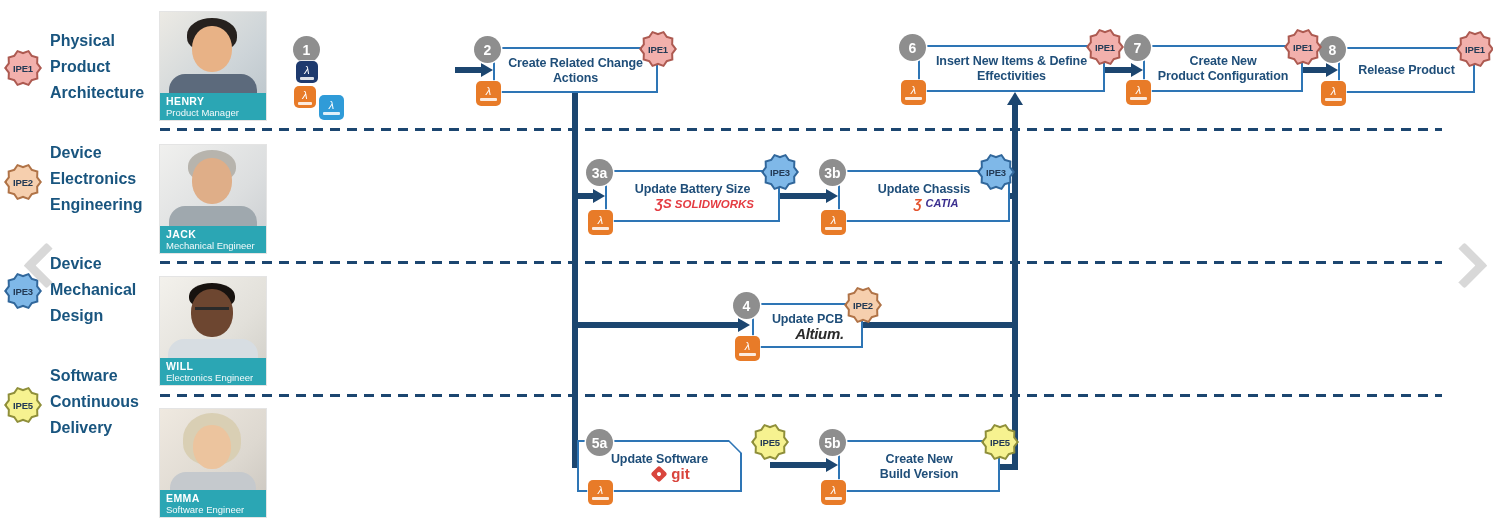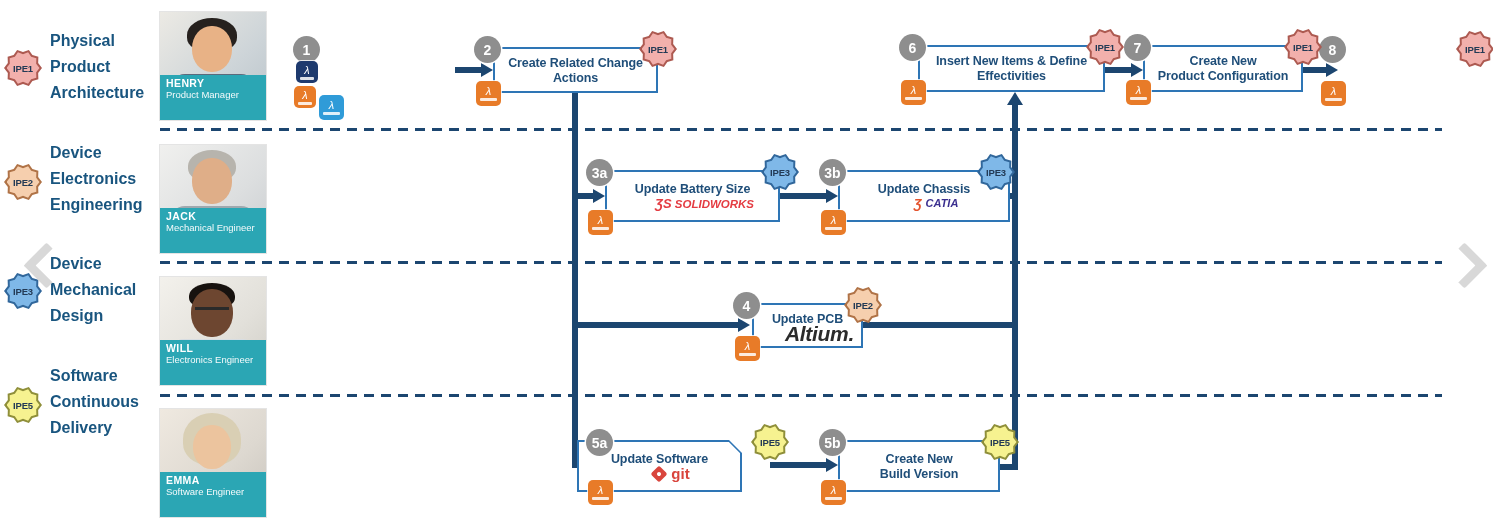--- a/index.html
+++ b/index.html
@@ -18,21 +18,21 @@
     font-size:9.5px;font-weight:bold;color:#233a55;letter-spacing:-0.2px;}
   .s-ipe1{--bc:#ad5a51;--fc:#f2b0ac;} .s-ipe2{--bc:#b07347;--fc:#f6cfae;}
   .s-ipe3{--bc:#31679b;--fc:#7fb8e8;} .s-ipe5{--bc:#8f8f3a;--fc:#f6f290;}
 
   
   .photo{position:absolute;width:106px;height:108px;z-index:2;overflow:hidden;box-shadow:0 0 0 1px #e4e4e4;}
   .ph-bg{position:absolute;inset:0;}
   .hair{position:absolute;border-radius:50% 50% 42% 42%;}
   .head{position:absolute;border-radius:48%;}
   .torso{position:absolute;border-radius:16px 16px 0 0;}
-  .banner{position:absolute;left:0;right:0;bottom:0;height:45px;background:#2ba6b4;color:#fff;padding:2px 0 16px 6px;box-sizing:border-box;}
+  .banner{position:absolute;left:0;right:0;bottom:0;height:27px;background:#2ba6b4;color:#fff;padding:2px 0 16px 6px;box-sizing:border-box;}
   .pname{font-size:10.5px;font-weight:bold;letter-spacing:.4px;line-height:12px;}
   .prole{font-size:9.5px;line-height:11px;opacity:.95;}
   .p-henry .ph-bg{background:linear-gradient(135deg,#eceae4,#cdd4d8 60%,#b9c3c9);}
   .p-henry .hair{left:27px;top:6px;width:50px;height:34px;background:#26211e;}
   .p-henry .head{left:32px;top:14px;width:40px;height:46px;background:#e8b286;}
   .p-henry .torso{left:9px;top:62px;width:88px;height:32px;background:#5c6a7c;}
   .p-jack .ph-bg{background:linear-gradient(135deg,#f0f0ee,#dcdedf 60%,#c9cdd0);}
   .p-jack .hair{left:28px;top:5px;width:48px;height:32px;background:#b7b4ad;}
   .p-jack .head{left:32px;top:13px;width:40px;height:46px;background:#dfae88;}
   .p-jack .torso{left:9px;top:61px;width:88px;height:32px;background:#9fa8ae;}
@@ -76,21 +76,21 @@
   .ai-g{font-size:11px;font-style:italic;line-height:10px;}
   .ai-bar{width:68%;height:3px;background:rgba(255,255,255,.85);border-radius:1px;margin-top:2px;}
   .ic-orange{background:#e87b28;} .ic-navy{background:#1e3a6e;} .ic-blue{background:#2f9bd8;}
 
   
   .logo{display:flex;align-items:center;gap:4px;line-height:13px;margin-left:24px;}
   .sw{color:#e43c42;font-style:italic;font-weight:bold;font-size:11.5px;letter-spacing:0;}
   .swg{font-size:13px;}
   .catia{color:#3b2f8f;font-style:italic;font-weight:bold;font-size:11px;}
   .catiag{color:#e4542e;font-size:13px;font-weight:bold;font-style:italic;}
-  .altium{color:#2b2b2b;font-weight:bold;font-style:italic;font-size:21px;letter-spacing:-0.3px;}
+  .altium{color:#2b2b2b;font-weight:bold;font-style:italic;font-size:15px;letter-spacing:-0.3px;}
   .gitlogo{color:#d9453d;font-weight:bold;font-size:15px;}
   .gitd{width:12px;height:12px;background:#d9453d;transform:rotate(45deg);border-radius:2px;margin-right:2px;
     display:flex;align-items:center;justify-content:center;}
   .gitd::after{content:"";width:4px;height:4px;background:#fff;border-radius:50%;}
 
   
   .chev{position:absolute;width:24px;height:24px;border:solid #d8d8d8;z-index:6;cursor:pointer;}
   .chev-l{border-width:0 0 9px 9px;transform:rotate(45deg);border-radius:3px;}
   .chev-r{border-width:9px 9px 0 0;transform:rotate(45deg);border-radius:3px;}
 </style>
@@ -368,20 +368,25 @@
   <div class="seal s-ipe1" style="left:1284px;top:28px">
     <div class="seal-out"></div>
       <div class="seal-in"></div>
       <span class="seal-t">IPE1</span>
   </div>
   <div class="appicon ic-orange" style="left:1126px;top:80px">
       <span class="ai-g">λ</span>
       <span class="ai-bar"></span>
     </div>
 
+  <div class="fbox" style="left:1338px;top:47px;width:137px;height:46px">
+    <div class="fbox-in">
+      <div class="ft">Release Product</div>
+    </div>
+  </div>
   <div class="ncirc" style="left:1319px;top:36px">8</div>
   <div class="seal s-ipe1" style="left:1456px;top:30px">
     <div class="seal-out"></div>
       <div class="seal-in"></div>
       <span class="seal-t">IPE1</span>
   </div>
   <div class="appicon ic-orange" style="left:1321px;top:81px">
       <span class="ai-g">λ</span>
       <span class="ai-bar"></span>
     </div>

